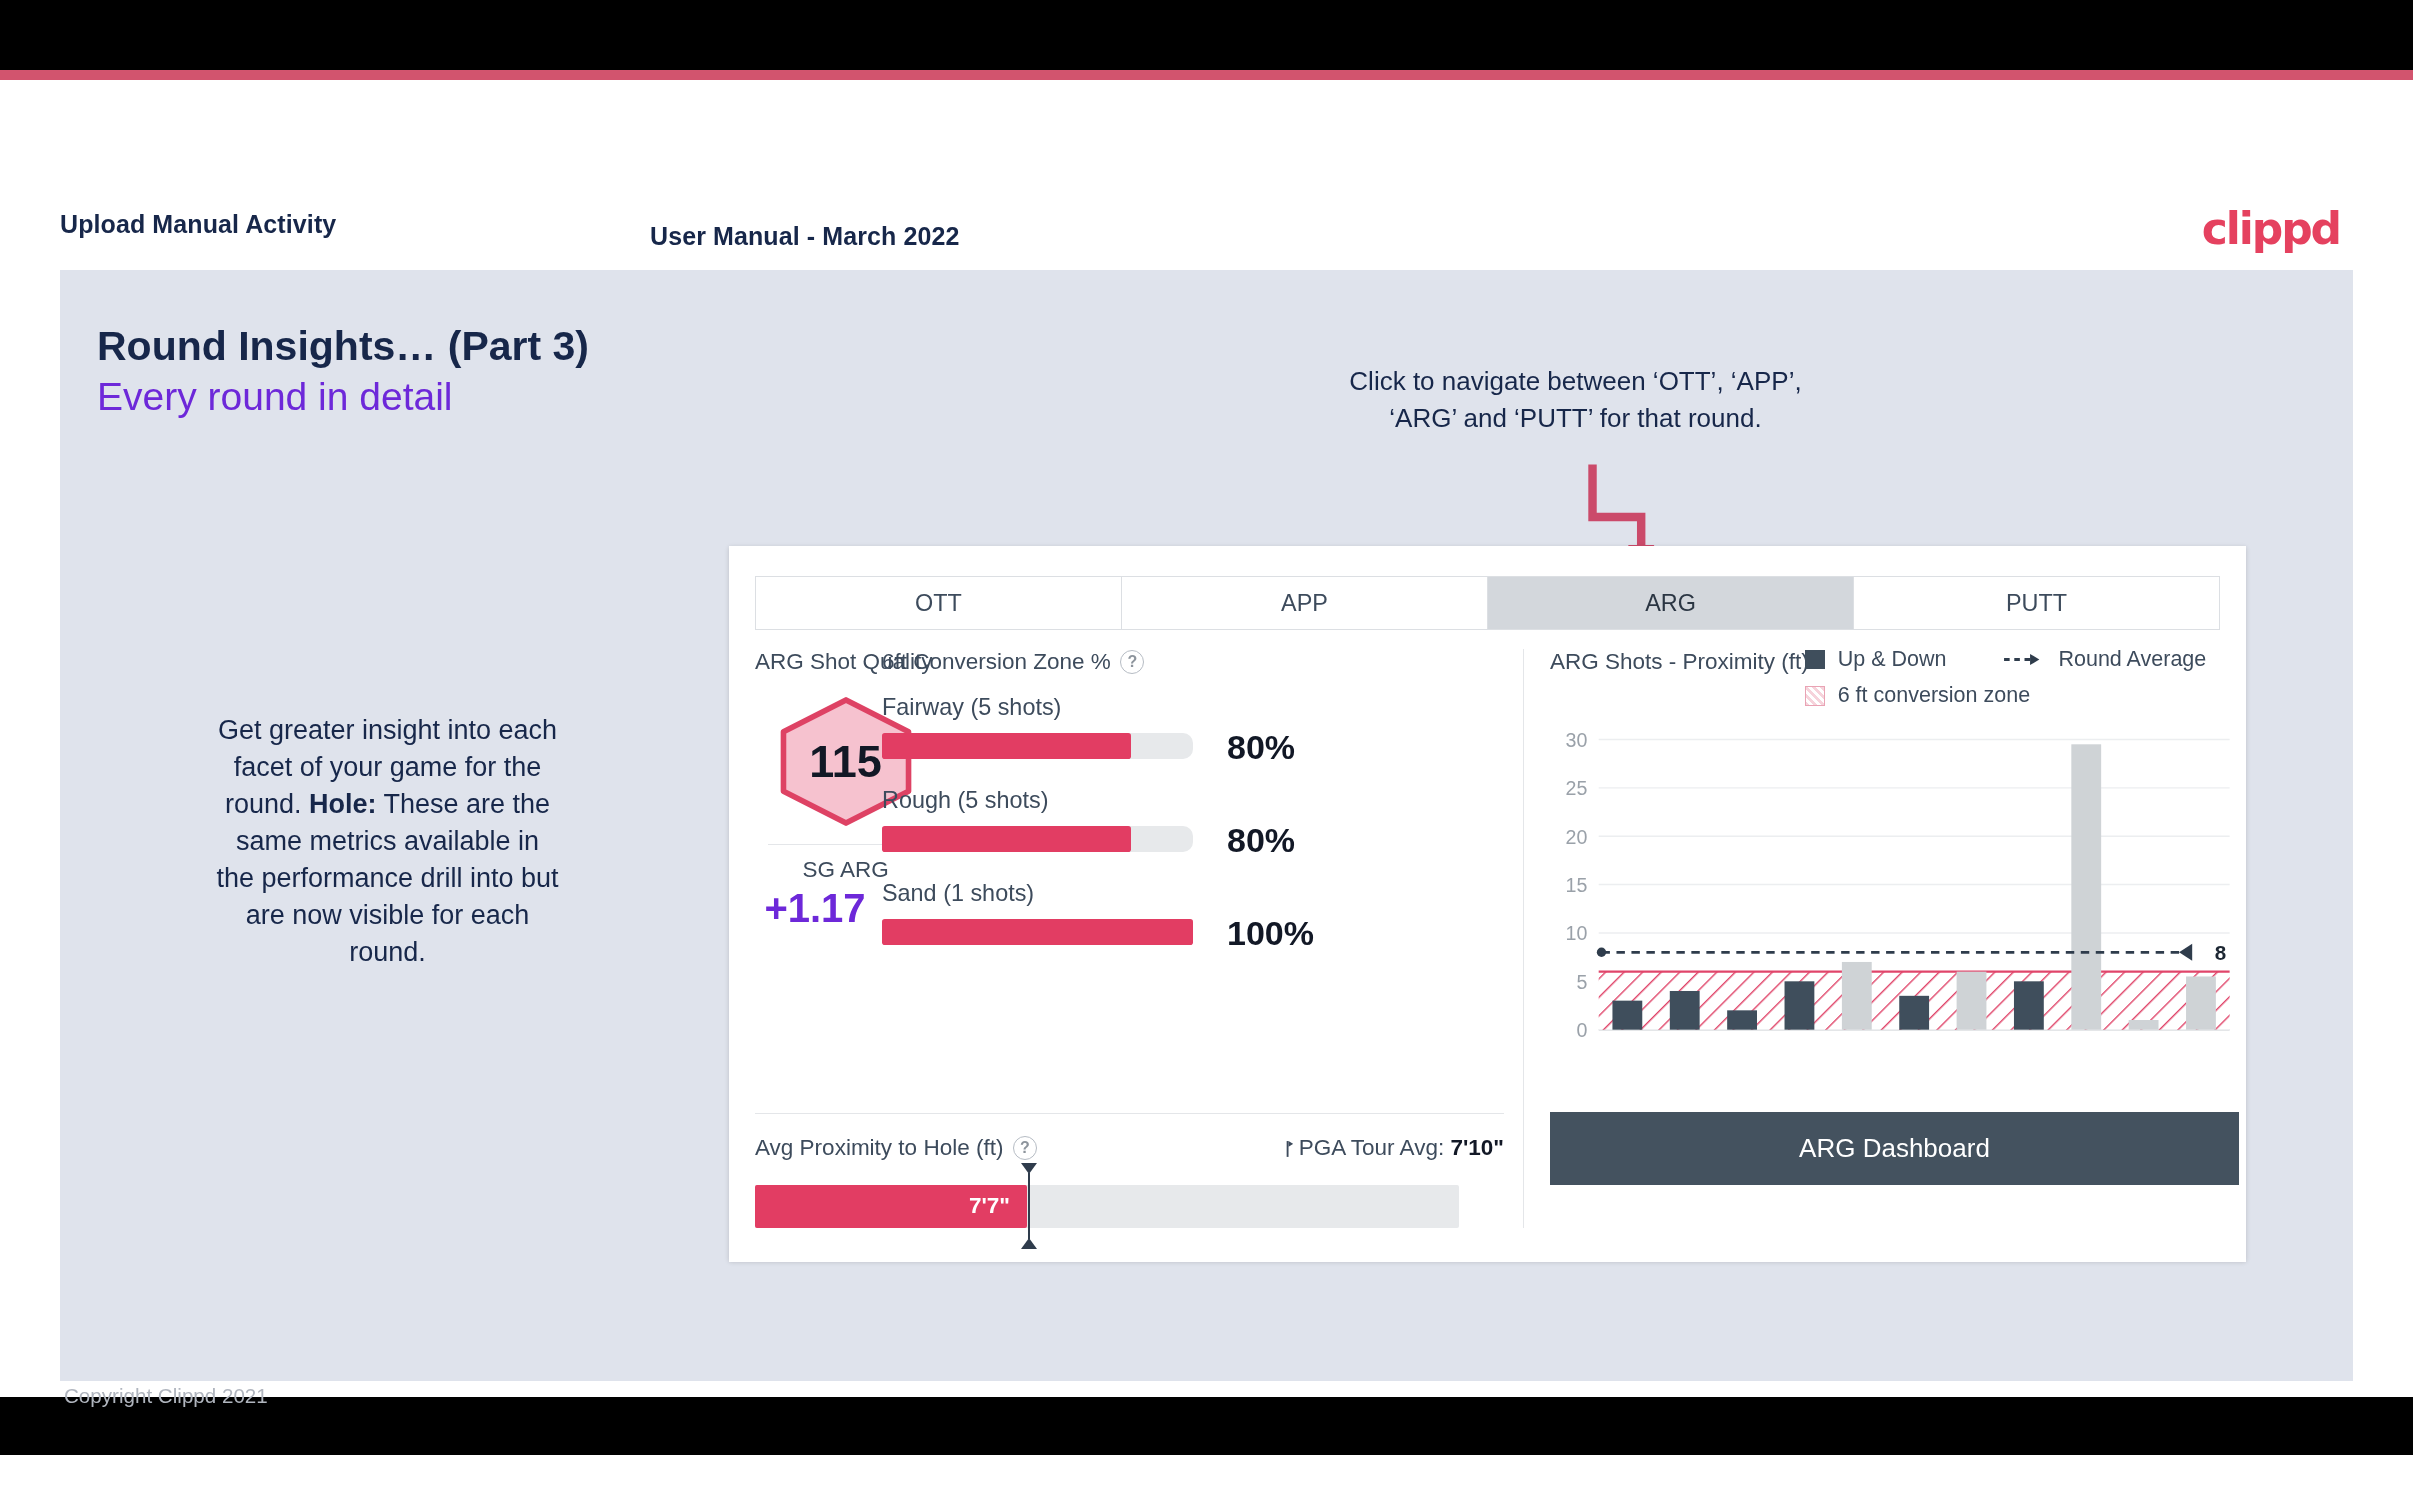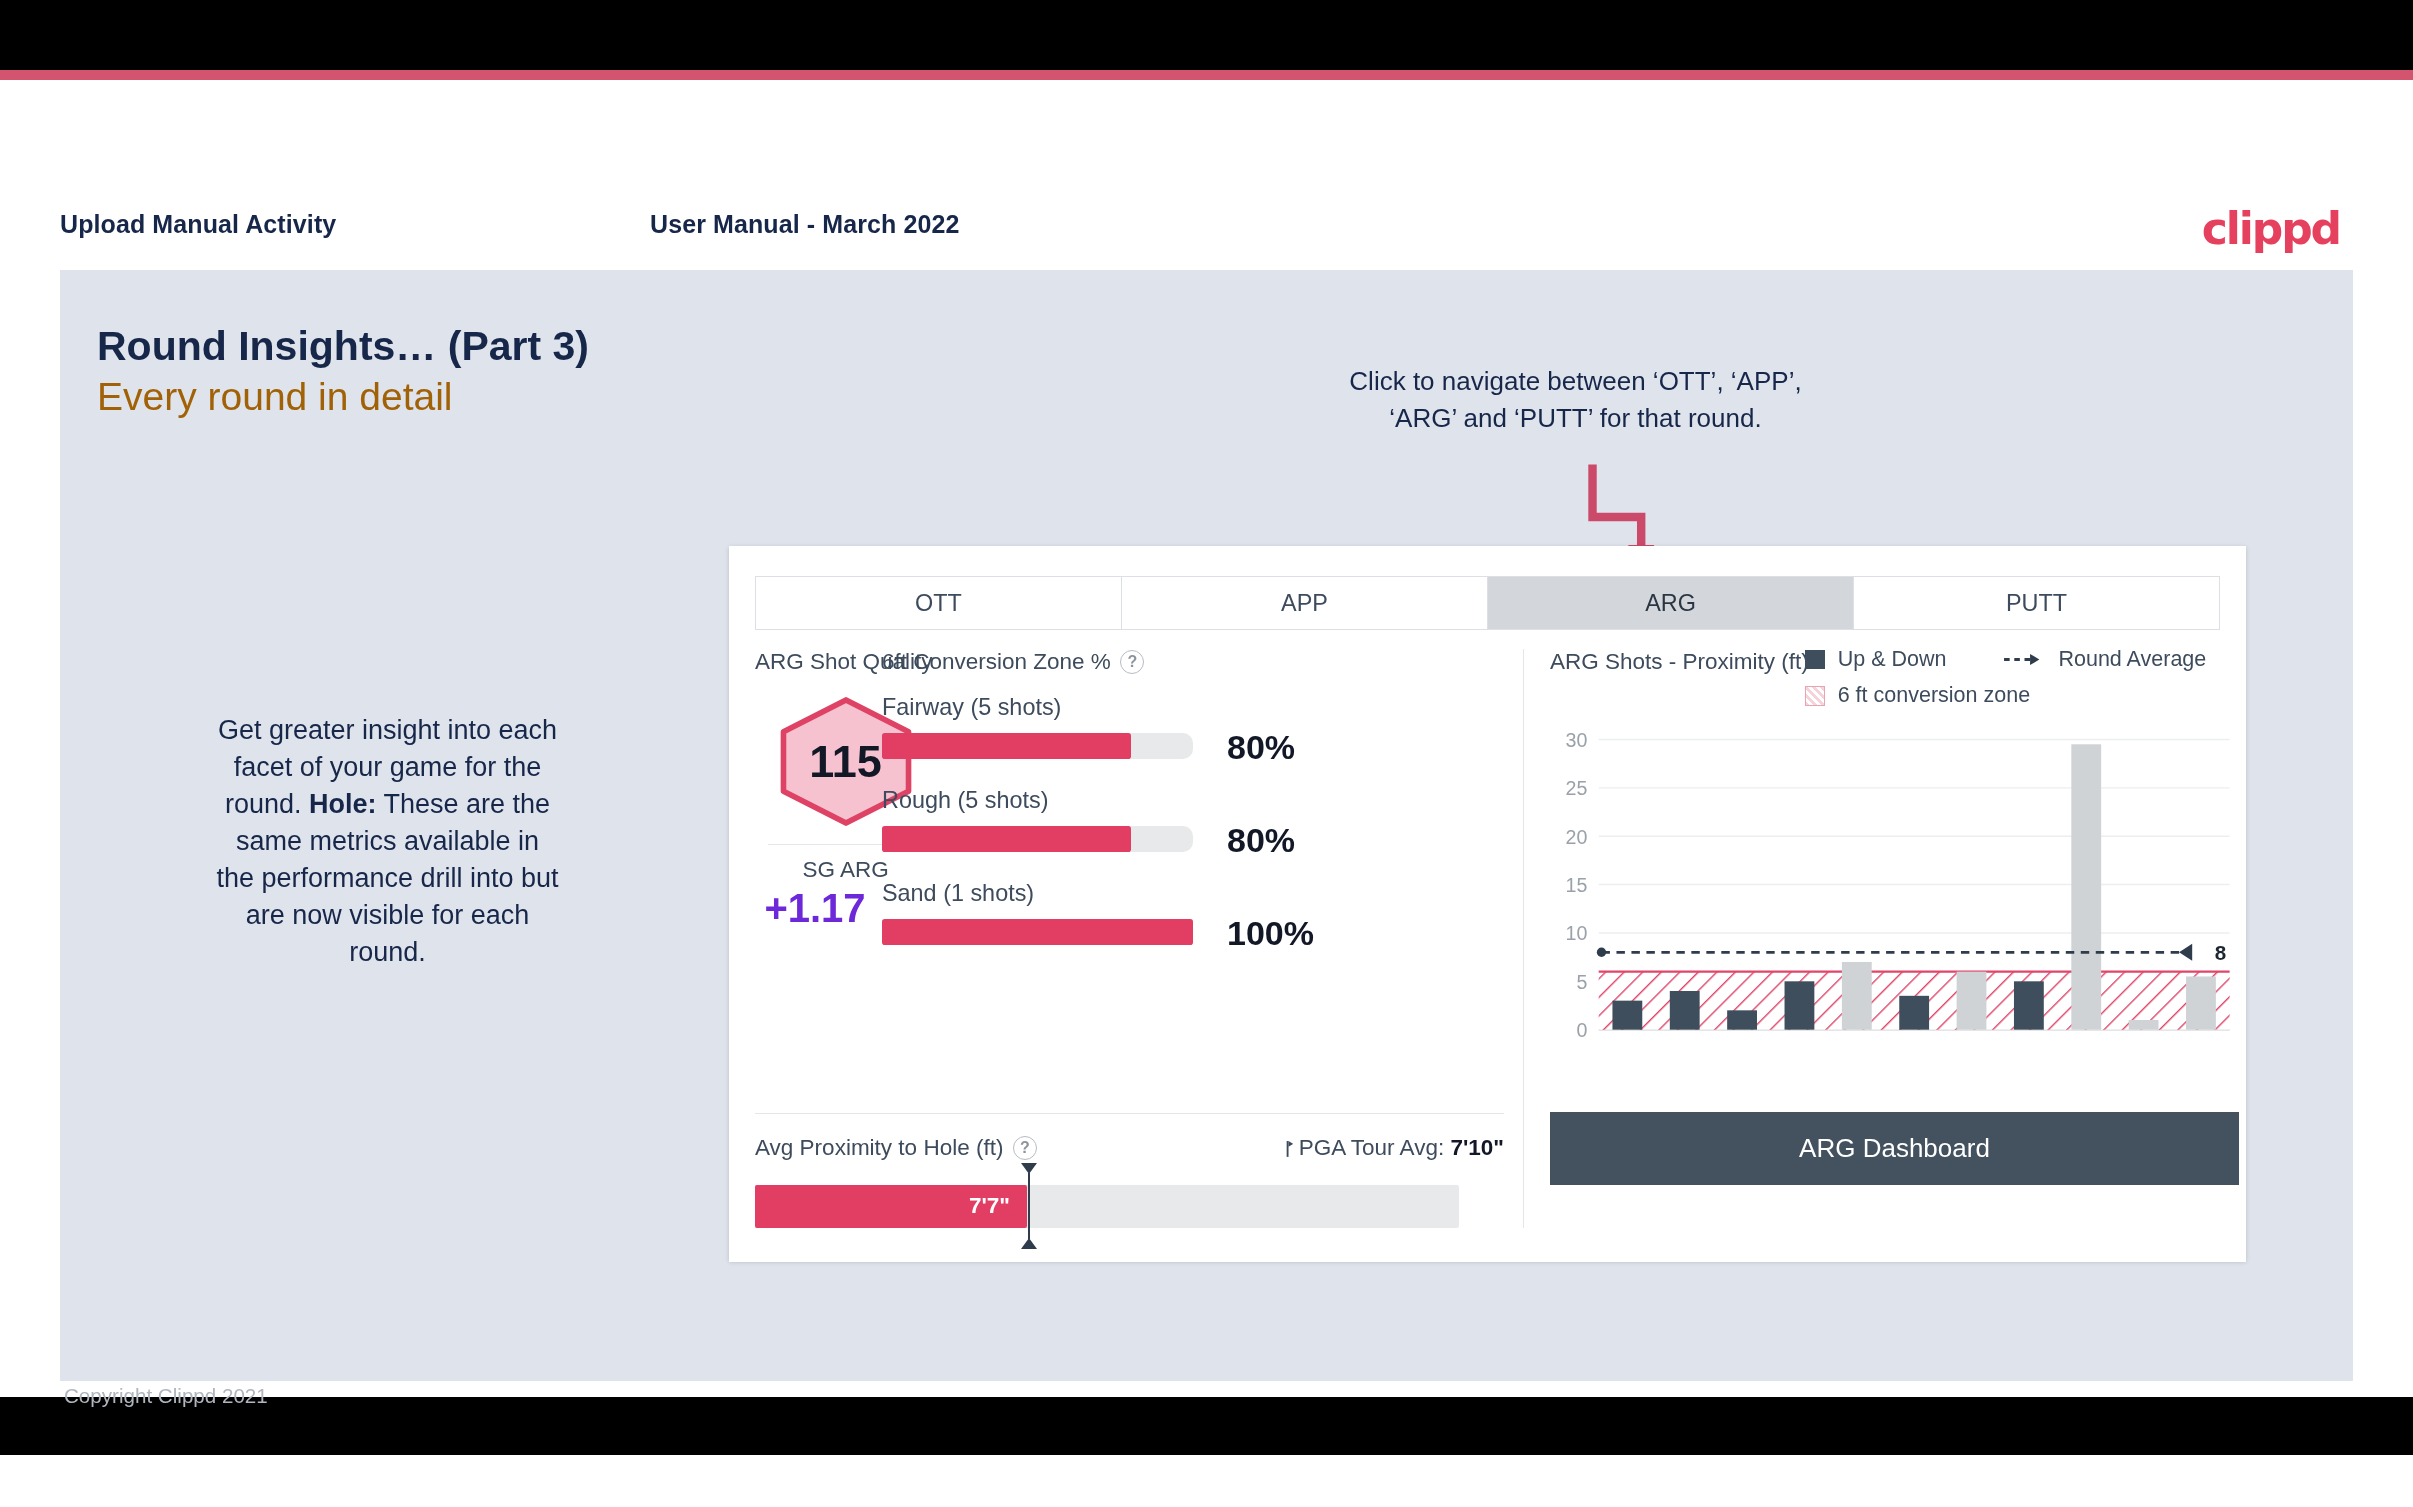--- a/index.html
+++ b/index.html
@@ -12,29 +12,29 @@
   .slide-root { position: relative; width: 2413px; height: 1455px; background: #ffffff; }
 
   
   .letterbox-top { position: absolute; left: 0; top: 0; width: 2413px; height: 70px; background: #000000; }
   .brand-rule    { position: absolute; left: 0; top: 70px; width: 2413px; height: 10.3px; background: #d2546e; }
   .letterbox-bot { position: absolute; left: 0; bottom: 0; width: 2413px; height: 58px; background: #000000; }
 
   
   .header { position: absolute; left: 0; top: 81px; width: 2413px; height: 164px; background: #ffffff; }
   .hdr-left  { position: absolute; left: 60px;  top: 129px; font-size: 25px; font-weight: 700; color: #17274a; letter-spacing: 0.1px; }
-  .hdr-mid   { position: absolute; left: 650px; top: 129px; font-size: 25px; font-weight: 700; color: #17274a; letter-spacing: 0.1px; }
+  .hdr-mid   { position: absolute; left: 650px; top: 141px; font-size: 25px; font-weight: 700; color: #17274a; letter-spacing: 0.1px; }
   .hdr-logo  { position: absolute; right: 73px; top: 122px; font-size: 44px; font-weight: 800; color: #e5415f; letter-spacing: -2.1px; font-family: "DejaVu Sans", sans-serif; }
   .hdr-underline { position: absolute; left: 60px; top: 241px; width: 2293px; height: 1.9px; background: #e0536f; }
 
   
   .panel { position: absolute; left: 60px; top: 270px; width: 2293px; height: 1111px; background: #dfe3ec; }
 
   .title-main { position: absolute; left: 97px; top: 323px; font-size: 41px; font-weight: 700; color: #17274a; }
-  .title-sub  { position: absolute; left: 97px; top: 375px; font-size: 39px; font-weight: 400; color: #a16207; }
+  .title-sub  { position: absolute; left: 97px; top: 375px; font-size: 39px; font-weight: 400; color: #6d28d9; }
 
   .callout { position: absolute; left: 1289px; top: 363px; width: 573px; text-align: center;
              font-size: 26px; line-height: 37px; color: #17274a; font-weight: 500; }
 
   
   .arrow-svg { position: absolute; left: 1583px; top: 459px; }
 
   
   .blurb { position: absolute; left: 214px; top: 712px; width: 347px; text-align: center;
            font-size: 27px; line-height: 37px; color: #17274a; }

